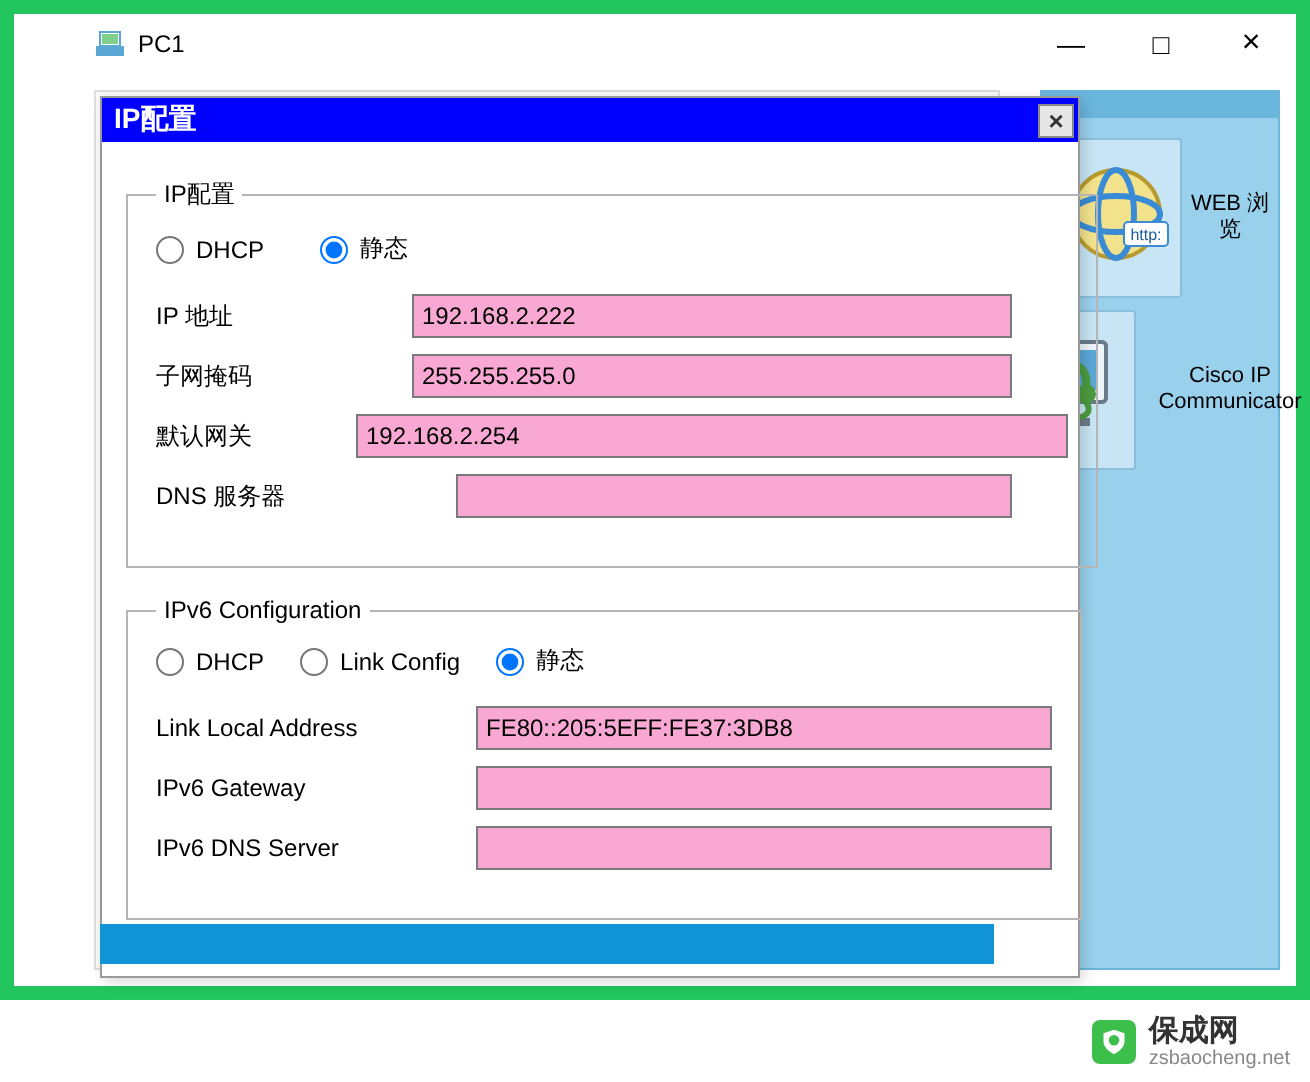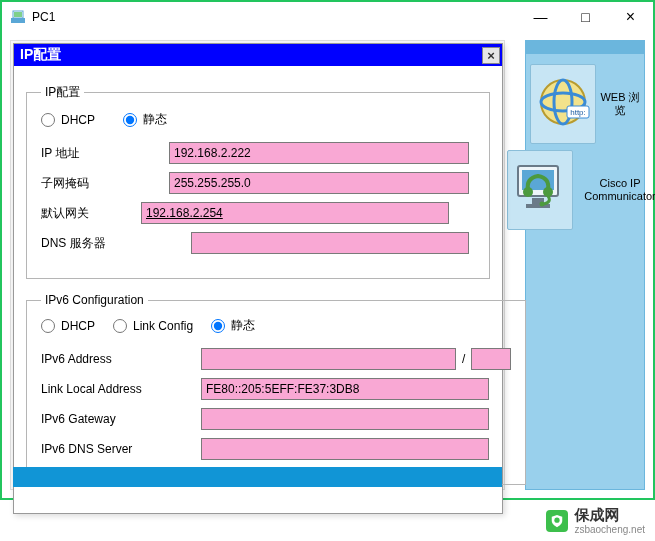--- a/index.html
+++ b/index.html
@@ -9,23 +9,24 @@
     font-size: 12px;
     background: #fff;
     width: 655px;
     height: 541px;
     overflow: hidden;
     position: relative;
   }
   .window {
     width: 655px;
     height: 500px;
-    border: 2px solid #22c55e;
+    border: 7px solid #22c55e;
     background: #fff;
     position: relative;
+    padding-left: 32px;
   }
   .titlebar {
     height: 30px;
     display: flex;
     align-items: center;
     justify-content: space-between;
     padding: 0 0 0 8px;
     background: #fff;
   }
   .titlebar-left { display: flex; align-items: center; gap: 6px; }
@@ -235,21 +236,21 @@
             <div class="field-row">
               <span class="field-label w-label-ipv4">IP 地址</span>
               <input class="field-input w-300" value="192.168.2.222" style="">
             </div>
             <div class="field-row">
               <span class="field-label w-label-ipv4">子网掩码</span>
               <input class="field-input w-300" value="255.255.255.0" style="">
             </div>
             <div class="field-row">
               <span class="field-label" style="width:100px">默认网关</span>
-              <input class="field-input" style="width: 308px; text-decoration: underline;" value="192.168.2.254">
+              <input class="field-input" style="width: 356px;" value="192.168.2.254">
             </div>
             <div class="field-row">
               <span class="field-label" style="width:150px">DNS 服务器</span>
               <input class="field-input" style="width: 278px;" value="">
             </div>
           </fieldset>
 
           <fieldset>
             <legend>IPv6 Configuration</legend>
             <div class="radio-row" style="gap:18px">
@@ -258,26 +259,20 @@
                 <span>DHCP</span>
               </label>
               <label class="radio-item">
                 <input type="radio" name="ipv6mode" style="">
                 <span>Link Config</span>
               </label>
               <label class="radio-item">
                 <input type="radio" name="ipv6mode" checked="" style="">
                 <span>静态</span>
               </label>
-            </div>
-            <div class="field-row">
-              <span class="field-label w-label-ipv6">IPv6 Address</span>
-              <input class="field-input w-260" value="" style="">
-              <span class="slash">/</span>
-              <input class="field-input w-40" value="" style="">
             </div>
             <div class="field-row">
               <span class="field-label w-label-ipv6">Link Local Address</span>
               <input class="field-input w-288" value="FE80::205:5EFF:FE37:3DB8" style="">
             </div>
             <div class="field-row">
               <span class="field-label w-label-ipv6">IPv6 Gateway</span>
               <input class="field-input w-288" value="" style="">
             </div>
             <div class="field-row">

